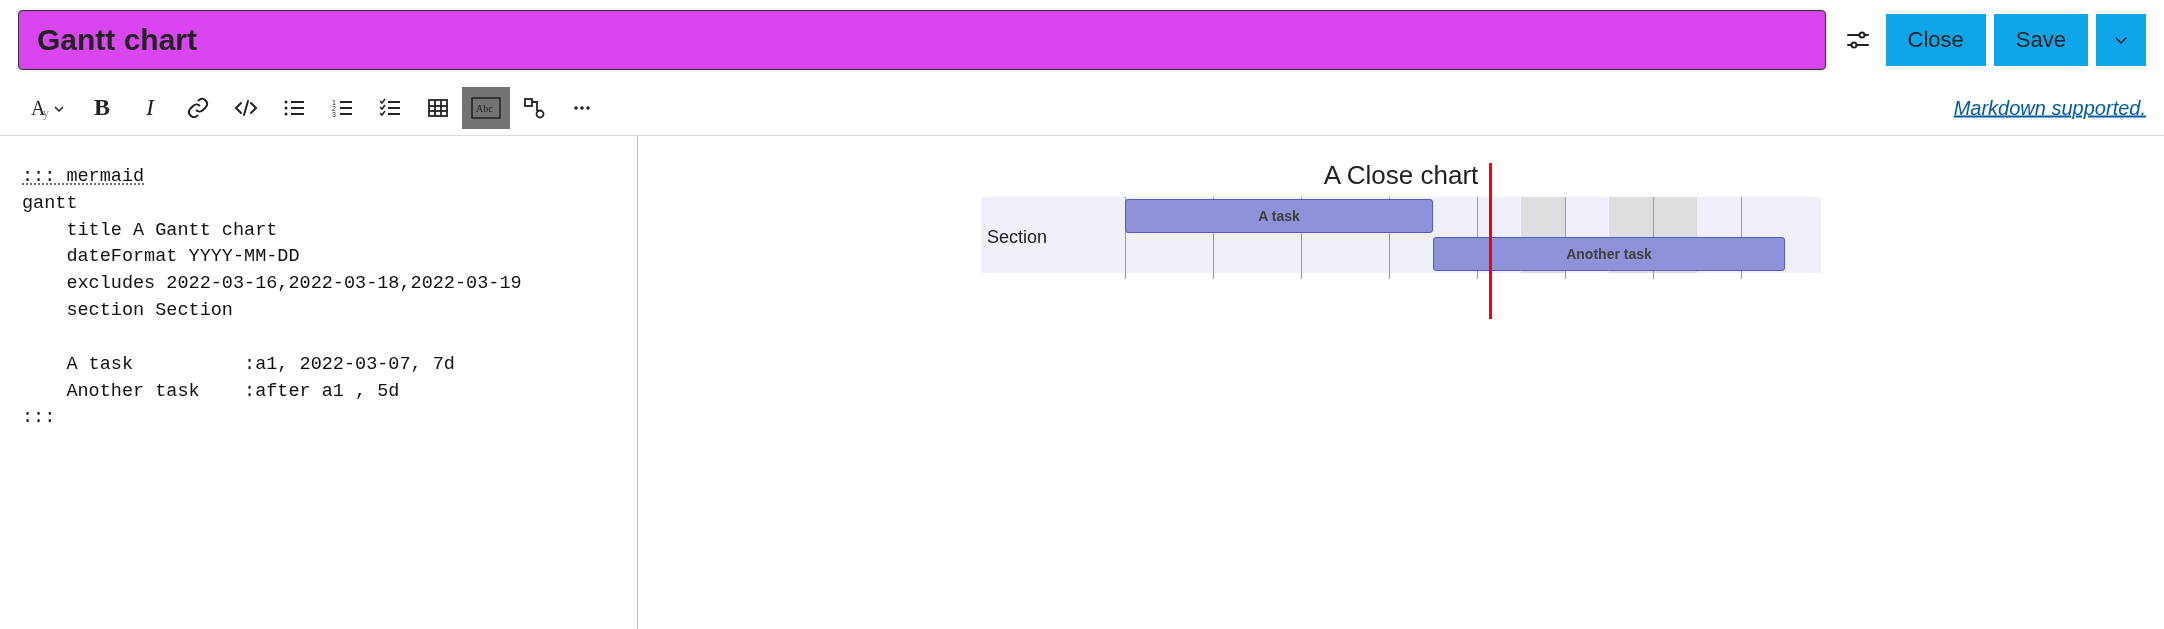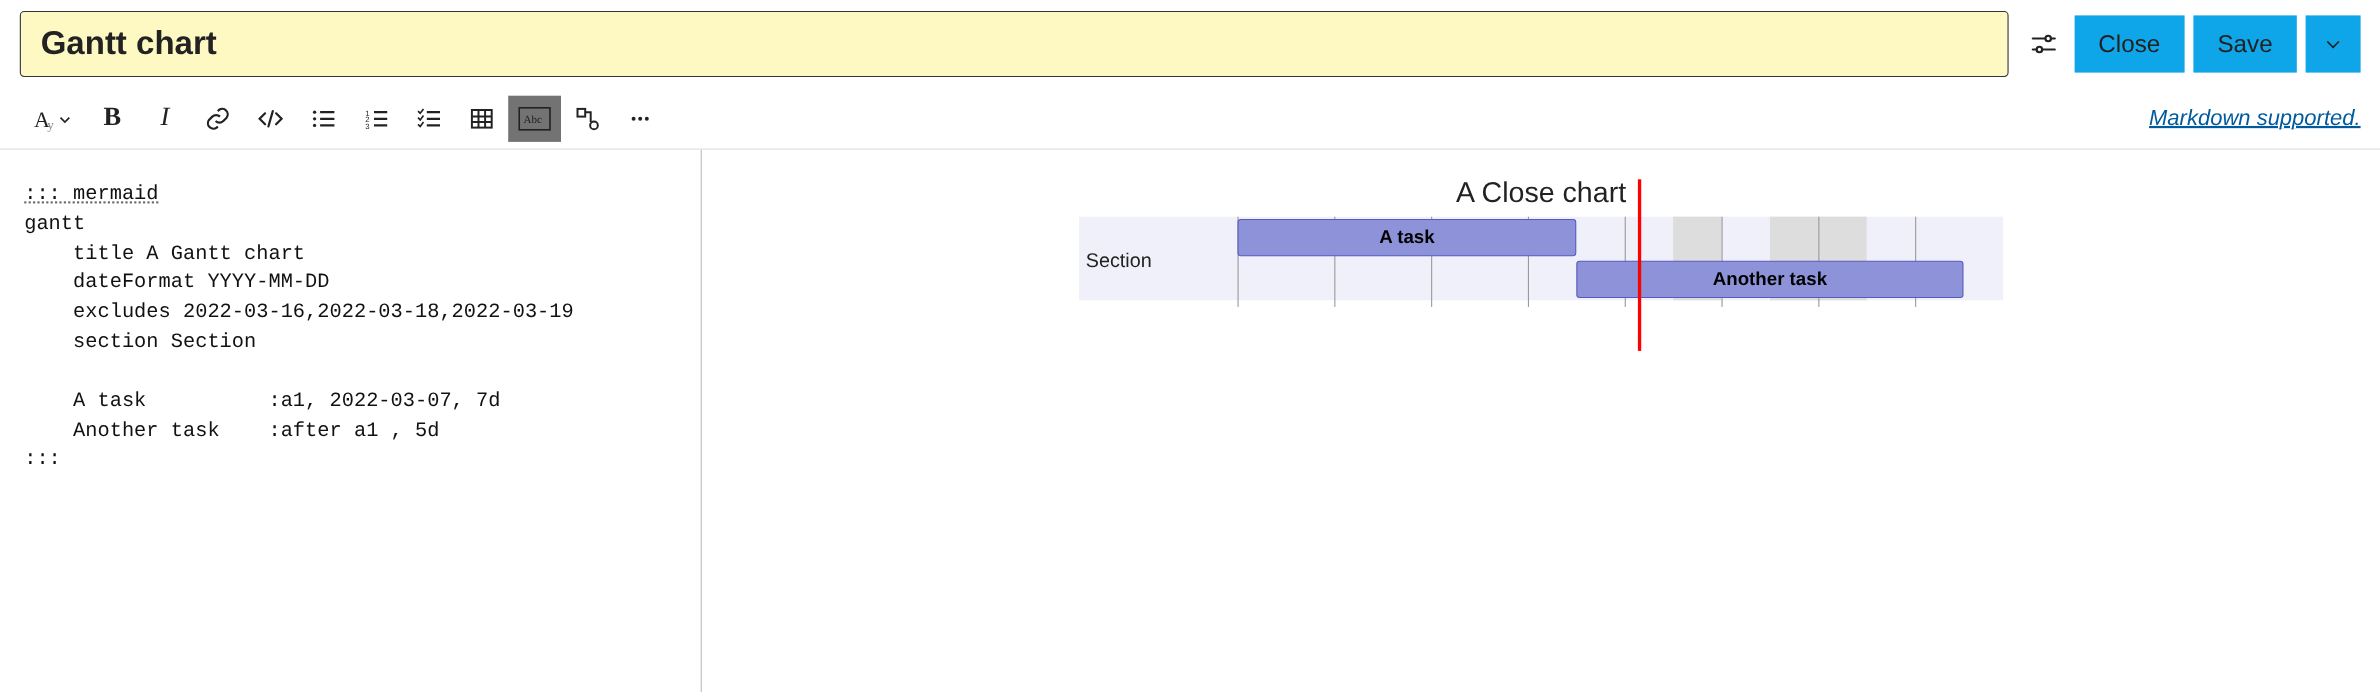--- a/index.html
+++ b/index.html
@@ -11,21 +11,21 @@
   .header-row { display: flex; align-items: center; padding: 10px 18px 10px 18px; gap: 12px; }
   .title-input {
     flex: 1 1 auto;
     height: 60px;
     border: 1px solid #333;
     border-radius: 4px;
     padding: 0 18px;
     font-size: 30px;
     font-weight: 600;
     color: #222;
-    background: #fef9c3;
+    background: #d946ef;
   }
   .hdr-actions { display: flex; align-items: center; gap: 8px; }
   .hdr-icon-btn {
     width: 40px; height: 40px; display: flex; align-items: center; justify-content: center;
     background: transparent; border: none; cursor: pointer; color: #222;
   }
   .hdr-btn {
     height: 52px; padding: 0 22px; background: #0ea5e9; border: none; cursor: pointer;
     font-size: 22px; color: #222; display: flex; align-items: center; justify-content: center;
   }
@@ -63,21 +63,21 @@
   
   .gantt-wrap { width: 840px; margin: 0 auto; position: relative; }
   .gantt-title { text-align: center; font-size: 26px; color: #222; margin-bottom: 6px; }
   .gantt-area { position: relative; height: 120px; }
   .section-band { position: absolute; left: 0; right: 0; height: 76px; top: 0; background: #f0f0fa; }
   .section-label { position: absolute; left: 6px; top: 30px; font-size: 18px; color: #222; }
   .gridline { position: absolute; top: 0; bottom: 38px; width: 1px; background: #999; }
   .excl { position: absolute; top: 0; height: 76px; background: #ddd; }
   .bar {
     position: absolute; height: 34px; background: #8E92D9; border: 1px solid #545ac0; border-radius: 3px;
-    color: #000000; display: flex; align-items: center; justify-content: center; font-size: 17px; font-weight: 600;
+    color: #404040; display: flex; align-items: center; justify-content: center; font-size: 14px; font-weight: 600;
   }
   .today { position: absolute; width: 2.5px; background: #ff0000; }
   .tick-label { position: absolute; font-size: 17px; color: #444; transform: translateX(-50%); white-space: nowrap; top: 0; }
   .axis-row { position: relative; height: 30px; }
 
   svg { display: block; }
 </style>
 </head>
 <body>
 

